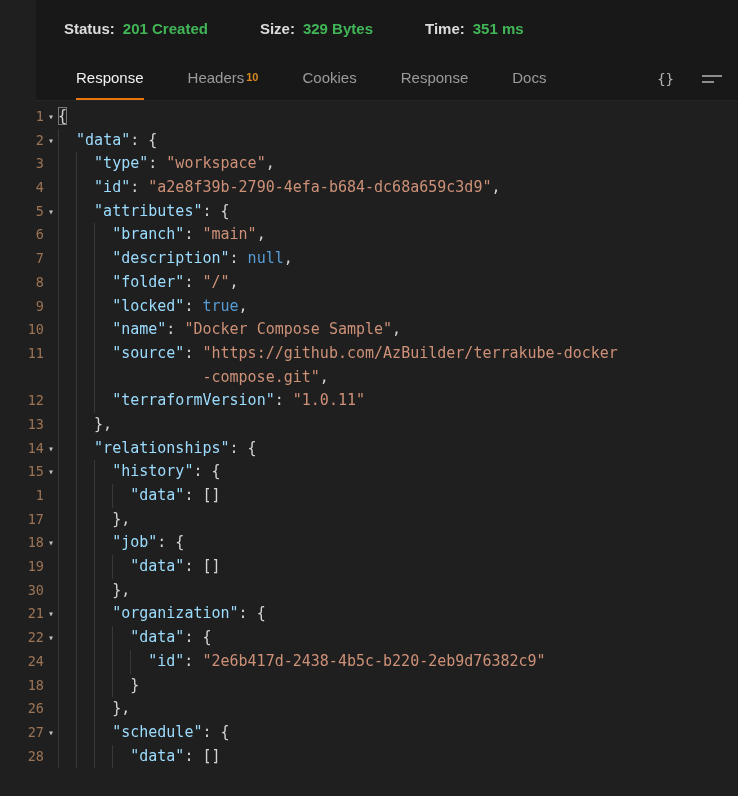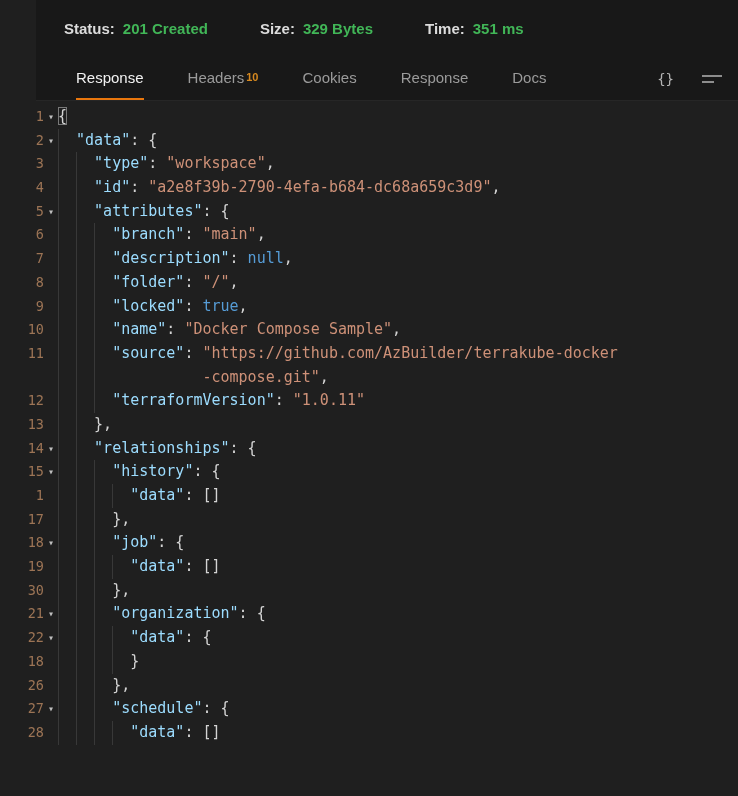--- a/index.html
+++ b/index.html
@@ -276,20 +276,27 @@
       </div>
       <div class="code-row">
         <span class="gutter">
           <span class="line-num">22</span>
           <span class="fold">▾</span>
         </span>
         <span class="content"><span class="ig"></span><span class="ig"></span><span class="ig"></span><span class="ig"></span><span class="tk-k">"data"</span><span class="tk-p">: {</span></span>
       </div>
       <div class="code-row">
         <span class="gutter">
+          <span class="line-num">24</span>
+          <span class="fold"></span>
+        </span>
+        <span class="content"><span class="ig"></span><span class="ig"></span><span class="ig"></span><span class="ig"></span><span class="ig"></span><span class="tk-k">"id"</span><span class="tk-p">: </span><span class="tk-s">"2e6b417d-2438-4b5c-b220-2eb9d76382c9"</span></span>
+      </div>
+      <div class="code-row">
+        <span class="gutter">
           <span class="line-num">18</span>
           <span class="fold"></span>
         </span>
         <span class="content"><span class="ig"></span><span class="ig"></span><span class="ig"></span><span class="ig"></span><span class="tk-p">}</span></span>
       </div>
       <div class="code-row">
         <span class="gutter">
           <span class="line-num">26</span>
           <span class="fold"></span>
         </span>

